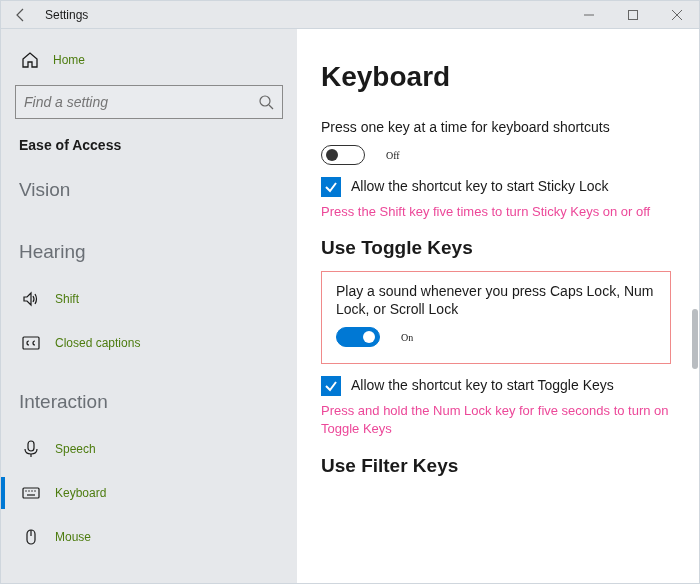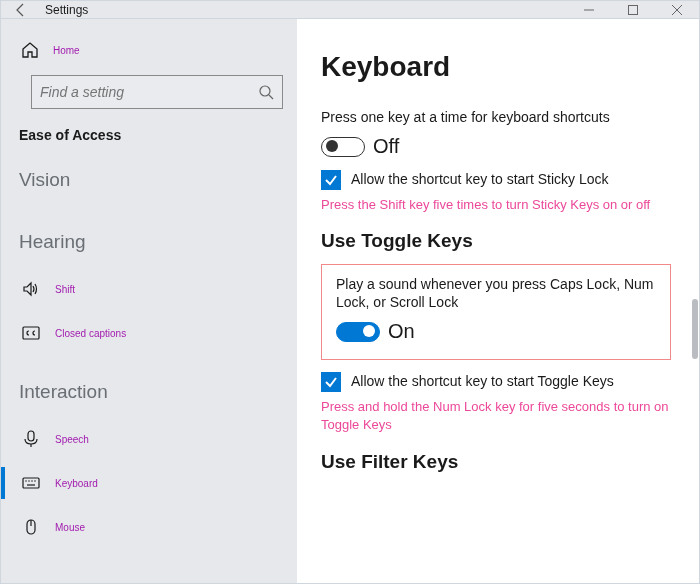--- a/index.html
+++ b/index.html
@@ -1,48 +1,48 @@
 <!DOCTYPE html>
 <html><head>
 <meta charset="utf-8">
 <style>
   * { box-sizing: border-box; margin: 0; padding: 0; }
   body { font-family: "Segoe UI", Arial, sans-serif; font-size: 14px; color: #1a1a1a; width: 700px; height: 584px; overflow: hidden; background: #fff; }
   .window { width: 700px; height: 584px; display: flex; flex-direction: column; border: 1px solid #cfd6dd; }
-  .titlebar { height: 18px; display: flex; align-items: center; background: #e6e8eb; border-bottom: 1px solid #cfd6dd; }
+  .titlebar { height: 28px; display: flex; align-items: center; background: #e6e8eb; border-bottom: 1px solid #cfd6dd; }
   .titlebar .back { width: 40px; height: 100%; display: flex; align-items: center; justify-content: center; color: #555; }
   .titlebar .title { flex: 0 0 auto; font-size: 12px; color: #1a1a1a; margin-left: 4px; }
   .titlebar .flex-spacer { flex: 1; }
   .winbtns { display: flex; }
   .winbtn { width: 44px; height: 32px; display: flex; align-items: center; justify-content: center; color: #555; }
   .body { flex: 1; display: flex; overflow: hidden; }
   .sidebar { width: 296px; background: #e6e8eb; padding: 14px 14px 0 14px; display: flex; flex-direction: column; overflow: hidden; }
   .sb-home { display: flex; align-items: center; padding: 8px 6px; cursor: pointer; }
   .sb-home svg { margin-right: 14px; }
-  .sb-home span, .sb-item span { font-size: 10px; color: #a21caf; }
-  .searchbox { margin: 8px 0 14px 16px; border: 1px solid #8a8a8a; background: #e9ebee; height: 34px; display: flex; align-items: center; padding: 0 8px; }
+  .sb-home span, .sb-item span { font-size: 12px; color: #4d7c0f; }
+  .searchbox { margin: 8px 0 14px 0; border: 1px solid #8a8a8a; background: #e9ebee; height: 34px; display: flex; align-items: center; padding: 0 8px; }
   .searchbox input { flex: 1; border: none; background: transparent; outline: none; font-size: 14px; font-style: italic; color: #666; }
   .sb-header { font-weight: 600; font-size: 14px; margin: 4px 0 26px 4px; }
   .sb-groupname { font-size: 19px; color: #6a6f75; margin: 0 0 14px 4px; }
   .sb-item { display: flex; align-items: center; padding: 12px 6px; cursor: pointer; position: relative; }
   .sb-item svg { margin-right: 14px; }
   .sb-item.active::before { content: ""; position: absolute; left: -14px; top: 6px; bottom: 6px; width: 4px; background: #0078d4; }
   .sb-sep { height: 26px; }
   .main { flex: 1; position: relative; background: #fff; overflow: hidden; }
   .main-scroll { position: absolute; inset: 0; overflow-y: auto; padding: 24px 28px 24px 24px; }
   .page-title { font-size: 28px; font-weight: 600; margin: 8px 0 26px 0; }
   .section-title { font-size: 19px; font-weight: 600; margin: 12px 0 12px 0; }
   .desc { font-size: 14px; color: #1a1a1a; margin-bottom: 10px; }
   .help { font-size: 13px; color: #ec4899; margin: 6px 0 16px 0; line-height: 1.35; }
   .toggle-row { display: flex; align-items: center; margin: 6px 0; }
   .toggle { width: 44px; height: 20px; border-radius: 10px; border: 1.5px solid #333; position: relative; cursor: pointer; }
   .toggle .knob { width: 12px; height: 12px; border-radius: 50%; background: #333; position: absolute; top: 2.5px; left: 4px; }
   .toggle.on { background: #0078d4; border-color: #0078d4; }
   .toggle.on .knob { background: #fff; left: 26px; }
-  .toggle-label { margin-left: 8px; font-size: 20px; }
+  .toggle-label { margin-left: 21px; font-size: 10px; font-family: Liberation Serif, serif; }
   .check-row { display: flex; align-items: flex-start; margin: 12px 0 4px 0; }
   .checkbox { width: 20px; height: 20px; background: #0078d4; display: flex; align-items: center; justify-content: center; flex: 0 0 20px; margin-right: 10px; cursor: pointer; }
   .checkbox svg { stroke: #fff; }
   .check-label { font-size: 14px; line-height: 1.35; }
   .box-highlight { border: 1px solid #f08a8a; padding: 10px 12px 10px 14px; margin: 8px 0 10px 0; }
   .box-highlight .desc { margin-bottom: 8px; line-height: 1.35; }
   .vscrollbar { position: absolute; right: 0; top: 0; bottom: 0; width: 12px; background: transparent; }
   .vscrollbar .thumb { position: absolute; right: 1px; width: 6px; top: 280px; height: 60px; background: #b9bdc1; border-radius: 3px; }
 </style>
 </head>

